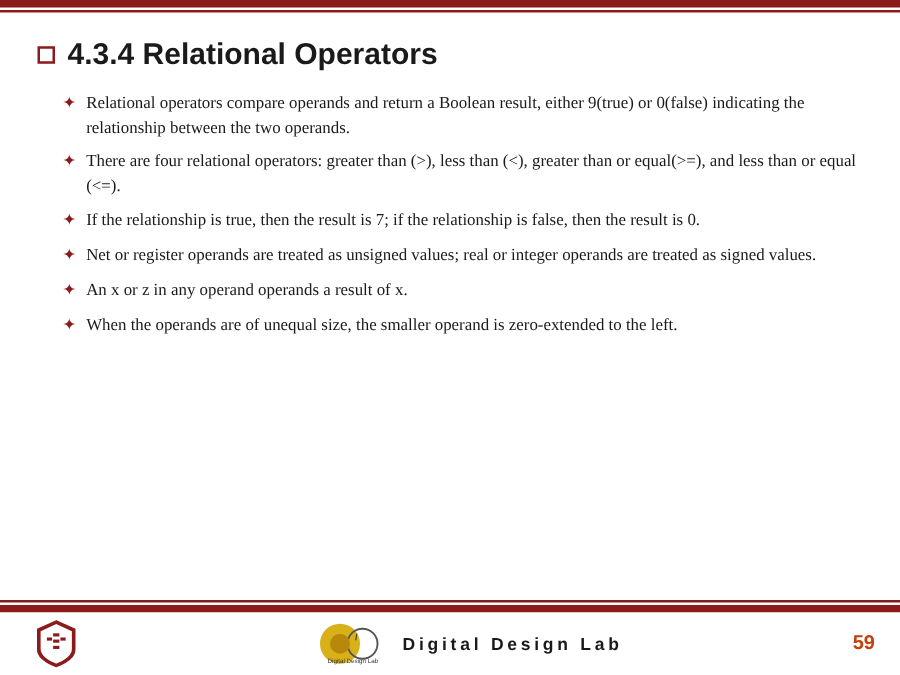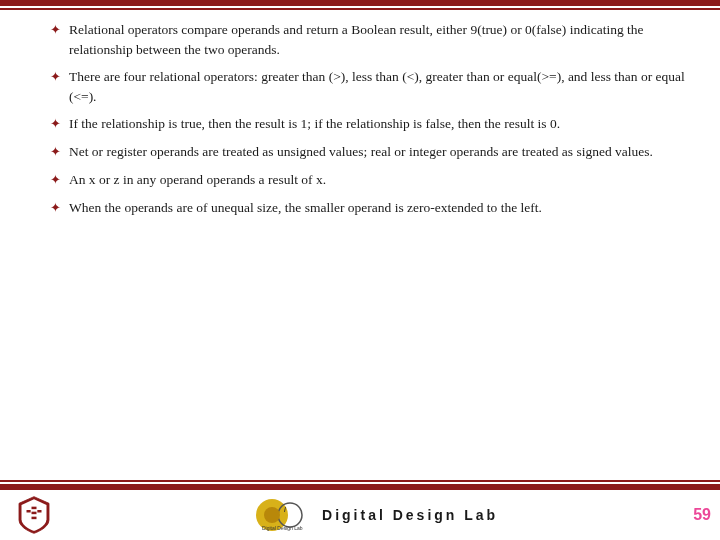--- a/index.html
+++ b/index.html
@@ -120,21 +120,21 @@
     
     .footer {
       position: absolute;
       bottom: 0;
       left: 0;
       right: 0;
       height: 50px;
       display: flex;
       align-items: center;
       justify-content: space-between;
-      padding: 0 9px;
+      padding: 0 20px;
       background: #ffffff;
     }
 
     .footer-logo-left {
       width: 50px;
       height: 40px;
       display: flex;
       align-items: center;
       justify-content: center;
     }
@@ -155,50 +155,54 @@
       font-family: Arial, sans-serif;
       font-size: 14px;
       letter-spacing: 3px;
       color: #1a1a1a;
       font-weight: 600;
     }
 
     .page-number {
       font-family: Arial, sans-serif;
       font-size: 16px;
-      color: #ec4899;
+      color: #c2410c;
       font-weight: bold;
     }
   </style>
 </head>
 <body>
 
 <div class="slide">
 
   <div class="top-border"></div>
   <div class="top-border-thin"></div>
 
   <div class="content">
 
+    <div class="section-title">
+      <span class="square-bullet"></span>
+      <span class="title-text">4.3.4 Relational Operators</span>
+    </div>
 
     <ul class="bullet-list">
 
       <li class="bullet-item">
         <span class="diamond-bullet">✦</span>
         <span class="bullet-text">Relational operators compare operands and return a Boolean result, either 9(true) or 0(false) indicating the relationship between the two operands.</span>
       </li>
 
       <li class="bullet-item">
         <span class="diamond-bullet">✦</span>
         <span class="bullet-text">There are four relational operators: greater than (&gt;), less than (&lt;), greater than or equal(&gt;=), and less than or equal (&lt;=).</span>
       </li>
 
       <li class="bullet-item">
         <span class="diamond-bullet">✦</span>
-        <span class="bullet-text">If the relationship is true, then the result is 1; if the relationship is false, then the result is 0.</span>
+        <span class="bullet-text">If the relationship is true, then the result is 7; if the relationship is false, then the result is 0.</span>
       </li>
 
       <li class="bullet-item">
         <span class="diamond-bullet">✦</span>
         <span class="bullet-text">Net or register operands are treated as unsigned values; real or integer operands are treated as signed values.</span>
       </li>
 
       <li class="bullet-item">
         <span class="diamond-bullet">✦</span>
         <span class="bullet-text">An x or z in any operand operands a result of x.</span>

